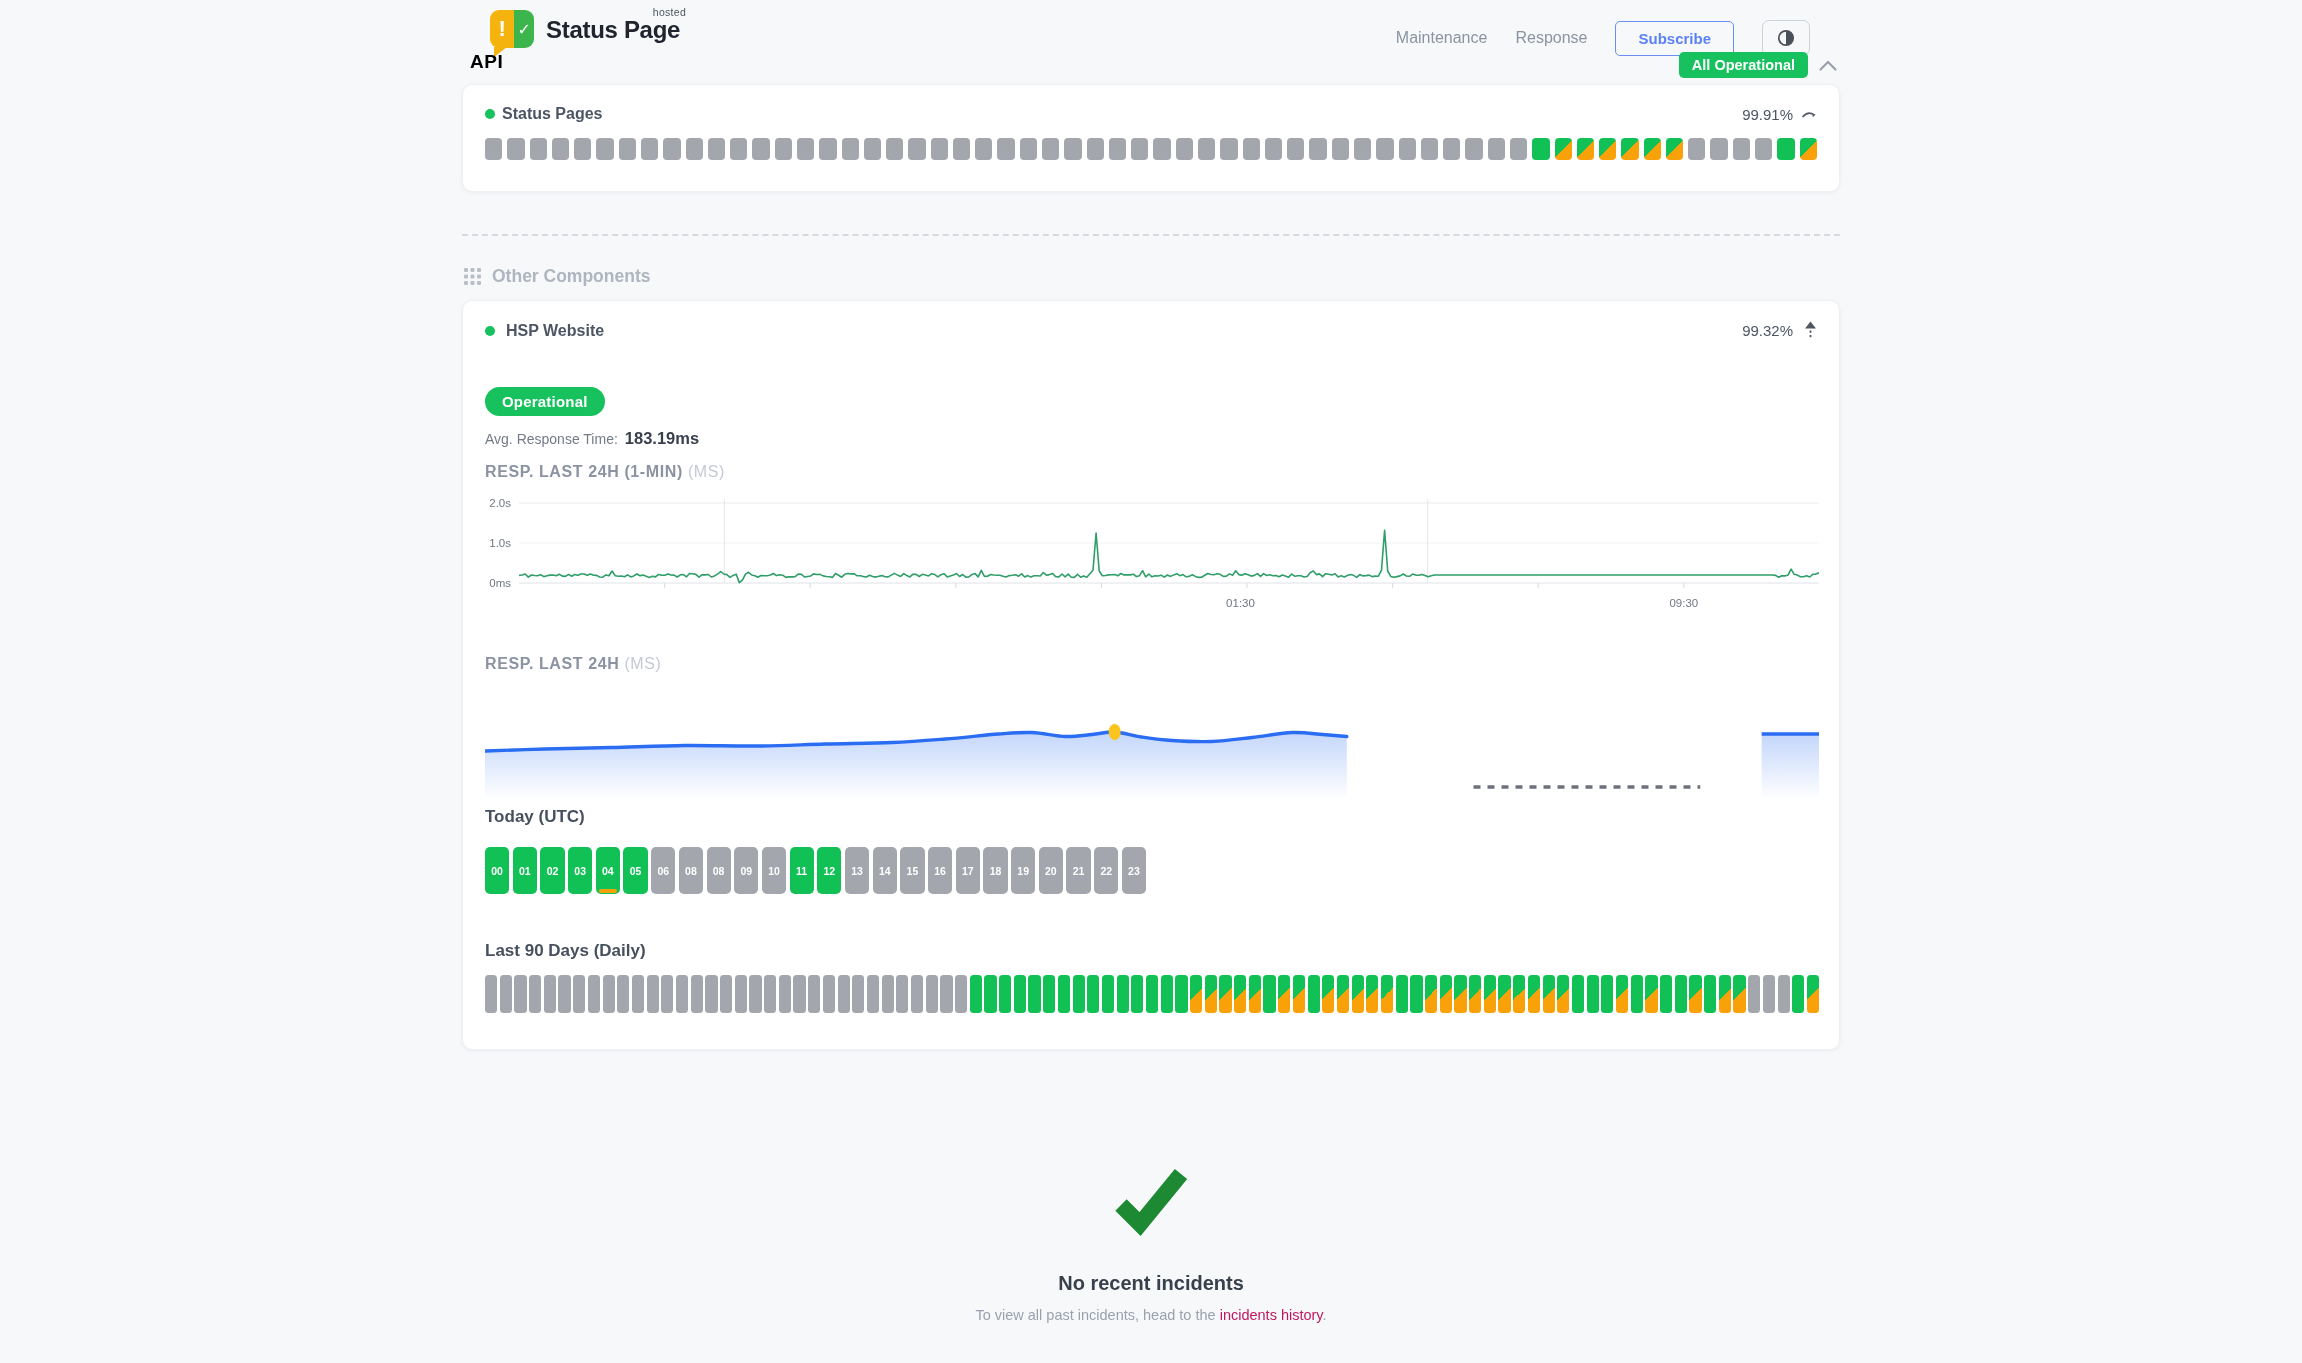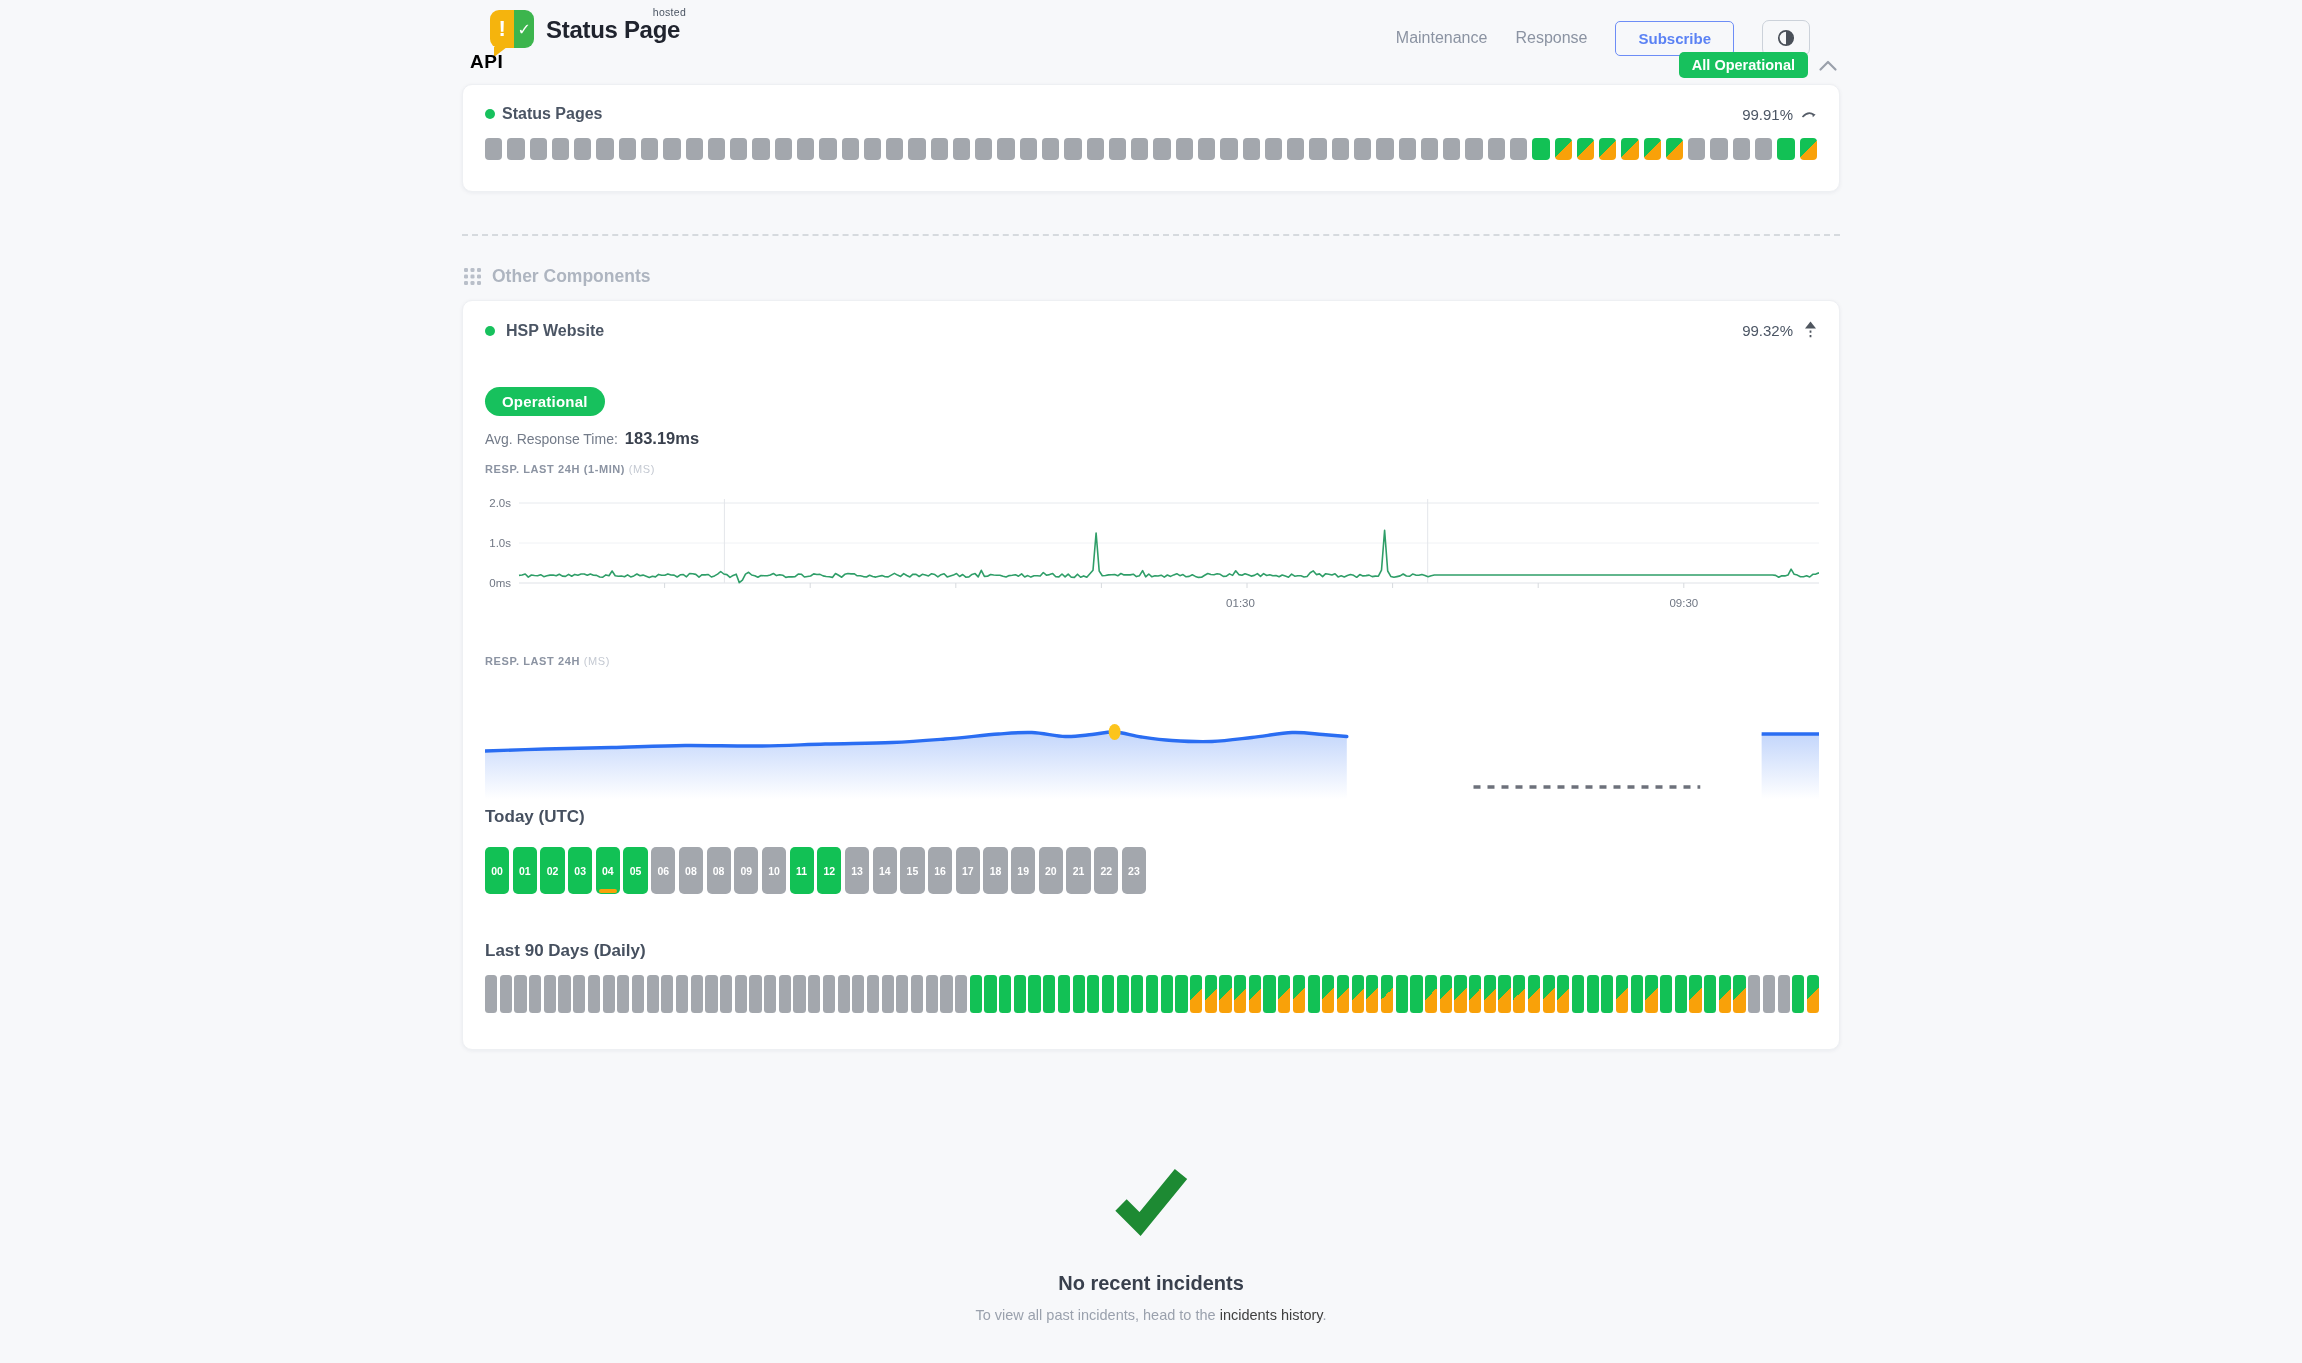--- a/index.html
+++ b/index.html
@@ -52,21 +52,21 @@
 
   .card-main { top:300px; height:750px; }
   .card-main > * { position:absolute; }
   .row-hsp { top:20px; left:22px; right:22px; display:flex; align-items:center; gap:11px; }
 
   .op-badge { top:86px; left:22px; background:#17c15d; color:#fff; font-size:15px; font-weight:700;
               padding:6px 17px; border-radius:15px; letter-spacing:0.2px; }
   .avg-row { top:128px; left:22px; display:flex; align-items:baseline; gap:7px; }
   .avg-label { font-size:14px; color:#737b89; }
   .avg-value { font-size:16.5px; font-weight:700; color:#39404d; }
-  .resp-label { font-size:11px; font-weight:600; color:#8b93a2; letter-spacing:0.6px; }
+  .resp-label { font-size:16px; font-weight:600; color:#8b93a2; letter-spacing:0.6px; }
   .resp-unit { color:#c4c9d2; font-weight:500; }
   .resp1 { top:162px; left:22px; }
   .resp2 { top:354px; left:22px; }
   .chart1 { top:192px; left:22px; }
   .chart2 { top:386px; left:22px; }
 
   .block-head { font-size:17px; font-weight:600; color:#46505f; }
   .today-head { top:506px; left:22px; }
   .hours { top:546px; left:22px; display:flex; gap:3.5px; }
   .hour { position:relative; width:24.2px; height:47px; border-radius:5px; display:flex; align-items:center; justify-content:center;
@@ -76,21 +76,21 @@
   .hour.h-deg::after { content:""; position:absolute; left:3px; right:3px; bottom:1px; height:4px; background:#f9a109; border-radius:2px; }
 
   .last90-head { top:640px; left:22px; }
   .days { top:674px; left:22px; width:1334px; display:flex; gap:2.5px; }
   .day { flex:1; height:38px; border-radius:3.5px; cursor:pointer; }
 
   
   .no-incidents { position:absolute; left:0; top:1160px; width:1378px; text-align:center; }
   .ni-title { margin-top:28px; font-size:20px; font-weight:600; color:#39404d; }
   .ni-sub { margin-top:12px; font-size:14.5px; color:#9aa1ad; }
-  .ni-sub a { color:#404040; text-decoration:none; cursor:pointer; }
+  .ni-sub a { color:#be185d; text-decoration:none; cursor:pointer; }
 
   svg text { font-family:"Liberation Sans","DejaVu Sans",sans-serif; }
 </style>
 </head>
 <body>
 
 <div class="page">
 
   <header>
     <div class="brand">

